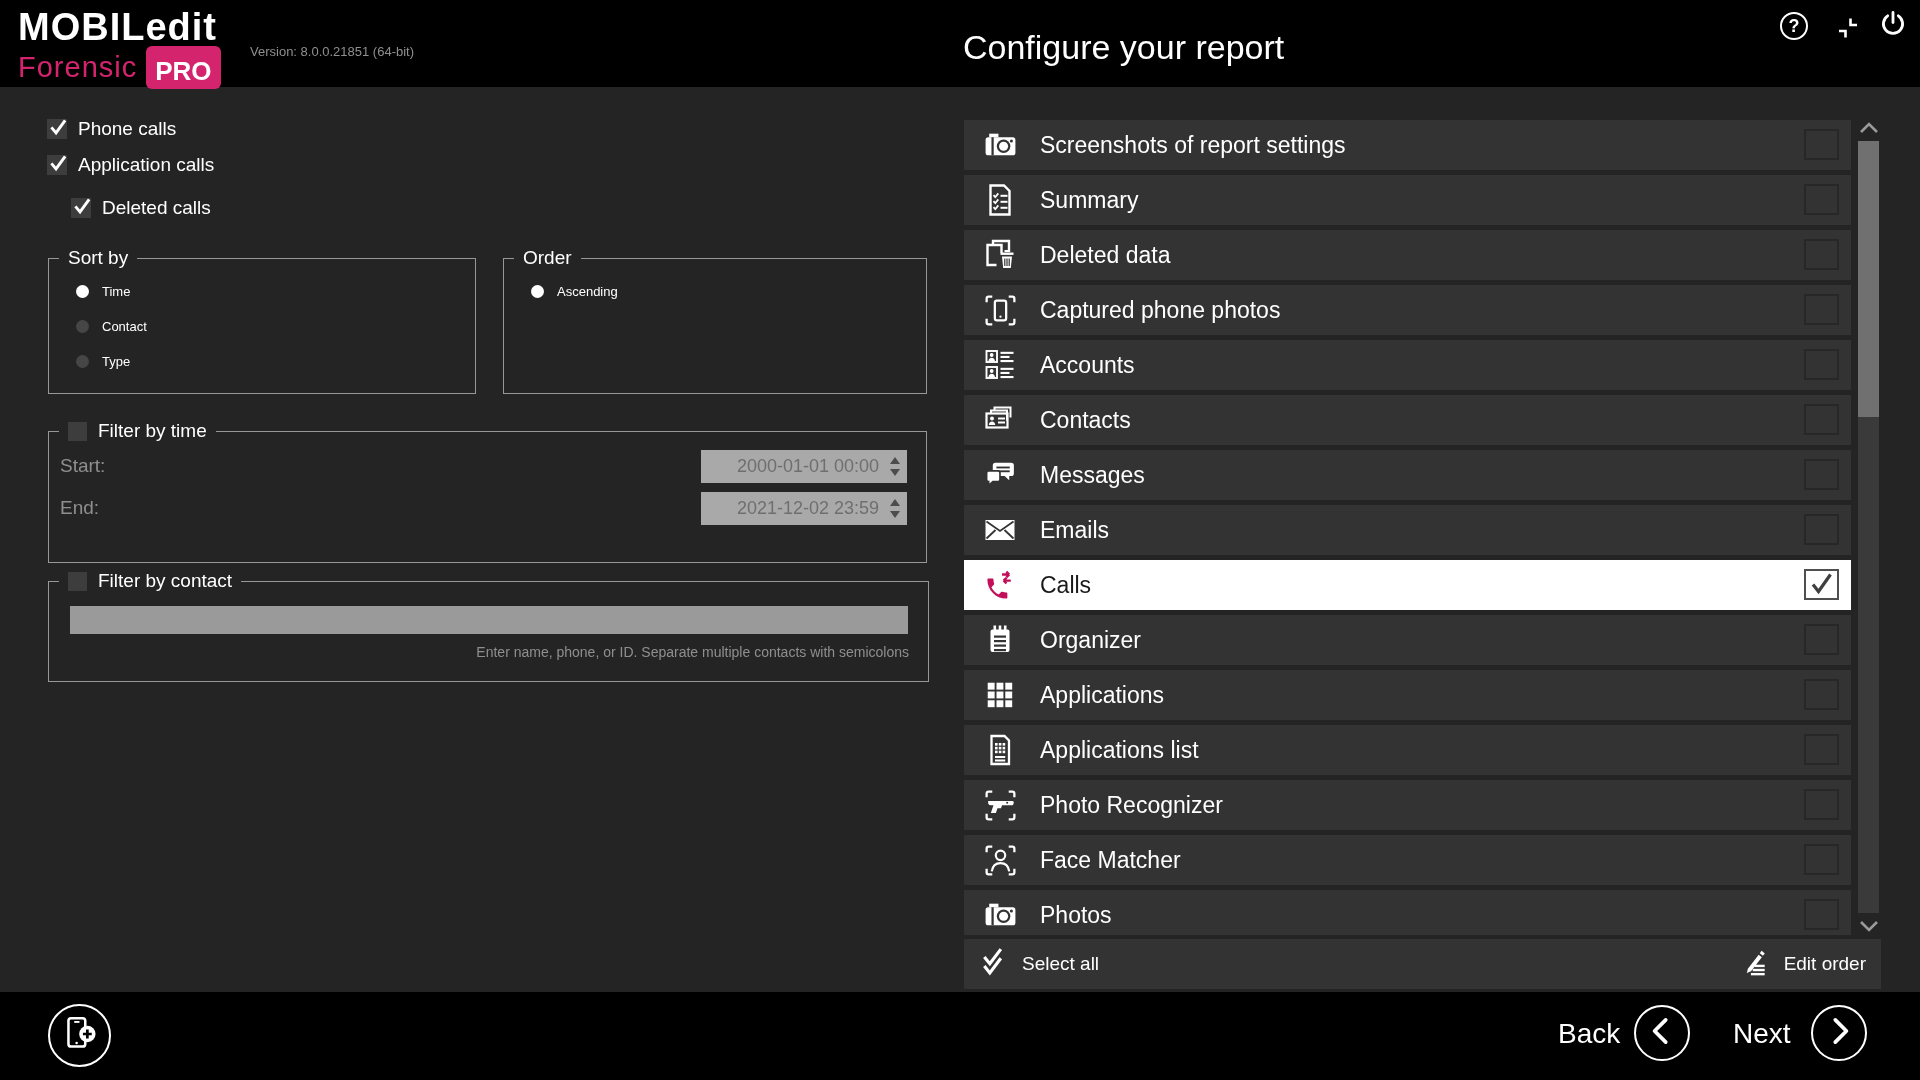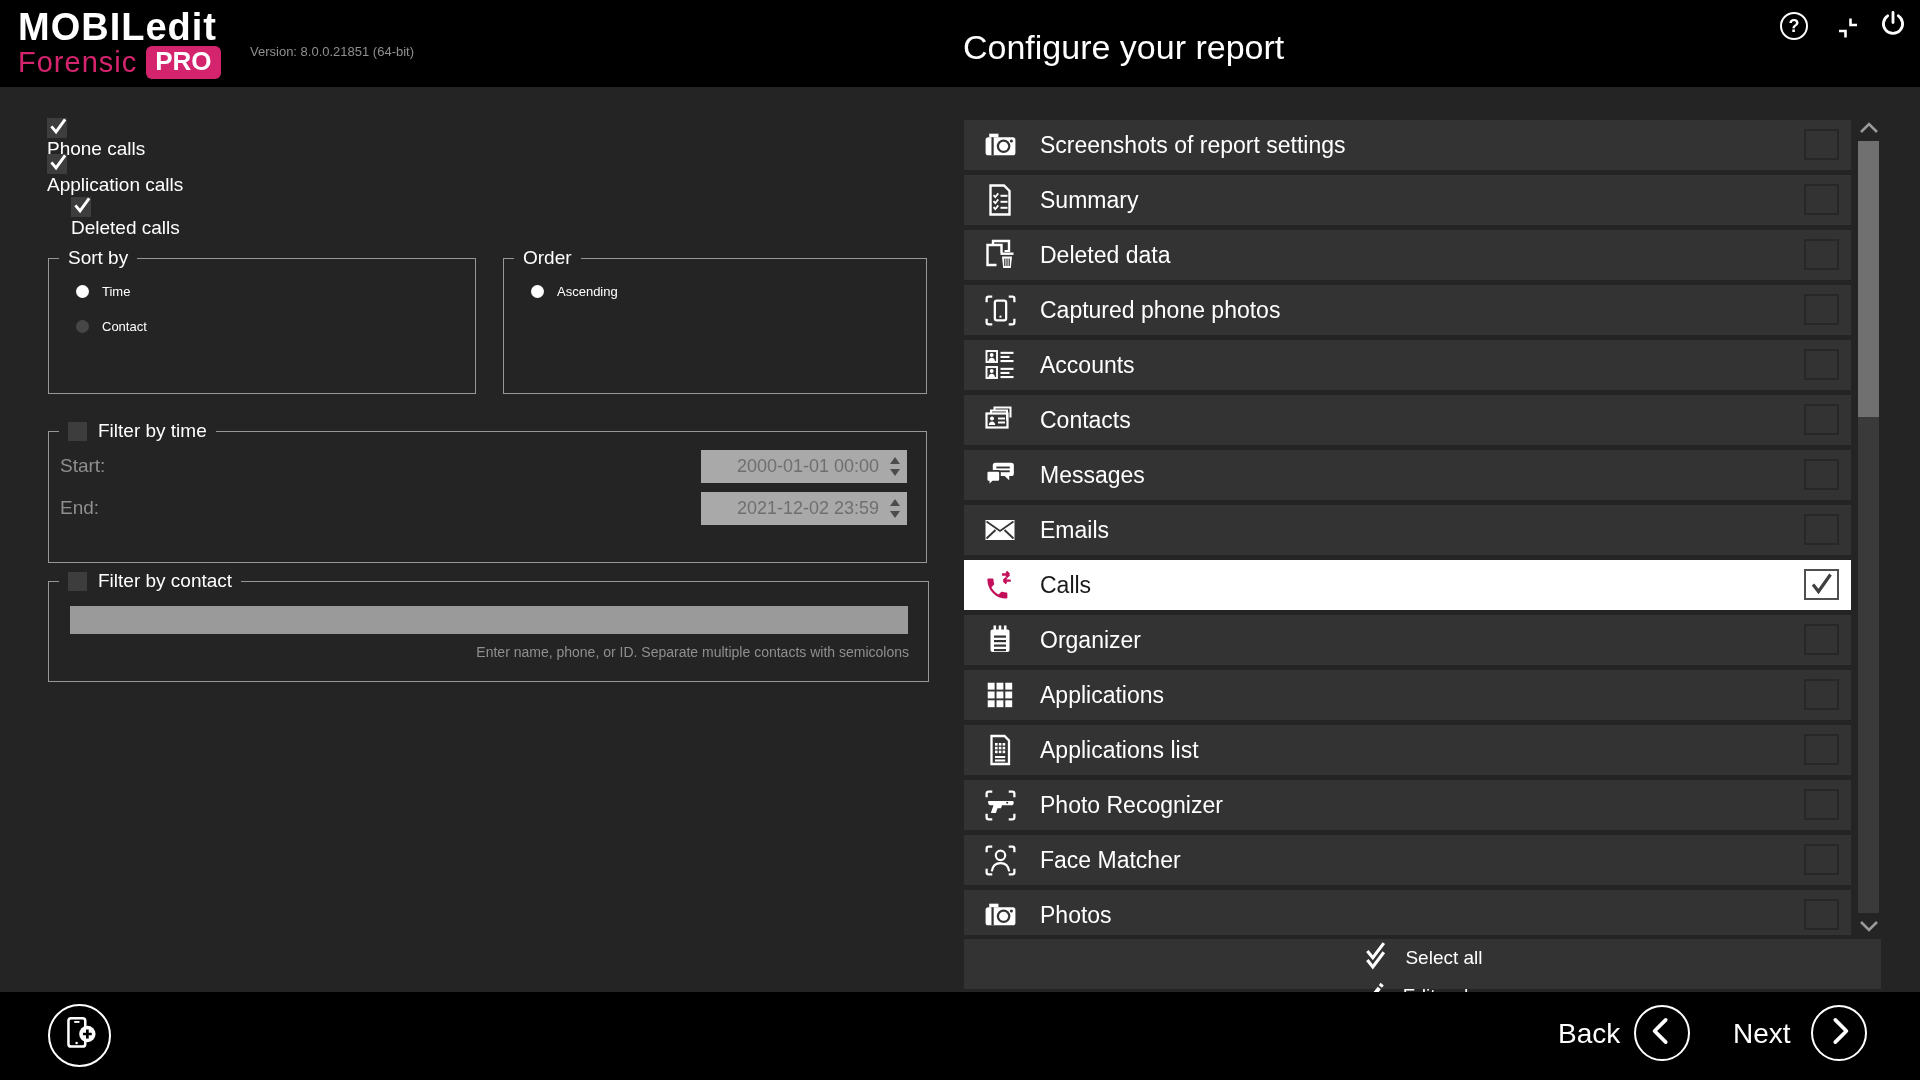--- a/index.html
+++ b/index.html
@@ -10,32 +10,32 @@
     font-family:"Liberation Sans","DejaVu Sans",sans-serif;
   }
   :root { --accent:#c30e59; --brand:#d4246e; }
 
   
   .header { position:absolute; top:0; left:0; width:1920px; height:87px; background:#000; z-index:5; }
   .logo { position:absolute; left:18px; top:7px; }
   .logo-line1 { font-size:38px; font-weight:600; letter-spacing:1px; color:#fff; line-height:40px; }
   .logo-line2 { display:flex; align-items:center; gap:9px; margin-top:-1px; }
   .logo-forensic { color:var(--brand); font-size:29px; letter-spacing:1px; }
-  .logo-badge { background:var(--brand); color:#fff; font-size:26px; font-weight:700; padding:0 9px 2px; border-radius:6px; }
+  .logo-badge { background:var(--brand); color:#fff; font-size:26px; font-weight:700; padding:10px 9px 2px; border-radius:6px; }
   .version { position:absolute; left:250px; top:44px; font-size:13px; color:#8f8f8f; }
   .page-title { position:absolute; left:963px; top:28px; font-size:34px; font-weight:300; color:#fff; }
   .hdr-icon { position:absolute; color:#fff; }
   .help-circle { left:1780px; top:12px; width:28px; height:28px; border:2px solid #fff; border-radius:50%;
     display:flex; align-items:center; justify-content:center; font-size:18px; font-weight:700; }
   .resize-icon { left:1834px; top:14px; }
   .power-icon { left:1878px; top:9px; }
 
   
   .cb-list { position:absolute; left:47px; top:118px; }
-  .cb-row { height:22px; display:flex; cursor:default;flex-direction:column; }
+  .cb-row { height:22px; display:flex; gap:11px; align-items:center; cursor:default; }
   .cb-row + .cb-row { margin-top:14px; }
   .cb-row:nth-child(3) { margin-top:21px;margin-left:24px; }
   .cb-box { width:20px; height:20px; background:#3d3d3d; position:relative; flex:none; }
   .cb-box svg { display:none; position:absolute; left:0; top:-2px; }
   .cb-box.checked svg { display:block; }
   .cb-label { font-size:19px; color:#fff; }
 
   fieldset { position:absolute; border:1px solid #979797; margin:0; padding:0 0 8px 0; background:transparent; }
   legend { font-size:19px; color:#fff; margin-left:10px; padding:0 9px; display:flex; align-items:center; gap:11px; }
   legend .cb-box { width:19px; height:19px; }
@@ -76,21 +76,21 @@
   .row-checkbox.checked svg { display:block; }
   .report-row.selected .row-checkbox { border-color:#4f4f4f; }
 
   .scrollbar { position:absolute; left:1857px; top:118px; width:24px; height:818px; }
   .sb-arrow { position:absolute; left:0; width:24px; height:20px; color:#9a9a9a; display:flex; align-items:center; justify-content:center; }
   .sb-up { top:0; } .sb-down { bottom:0; }
   .sb-track { position:absolute; left:1px; top:23px; bottom:23px; width:21px; background:#3a3a3a; }
   .sb-thumb { position:absolute; left:1px; top:23px; width:21px; height:276px; background:#707070; }
 
   .list-footer { position:absolute; left:964px; top:939px; width:917px; height:50px; background:#333;
-    display:flex; align-items:center; justify-content:space-between; padding:0 15px 0 13px;flex-direction:column; }
+    display:flex; align-items:center; justify-content:space-between; padding:0 15px 0 13px; }
   .bar-btn { display:flex; align-items:center; gap:12px; font-size:19px; color:#fff; cursor:default; }
 
   
   .footer { position:absolute; left:0; top:992px; width:1920px; height:88px; background:#000; z-index:5; }
   .add-phone-btn { position:absolute; left:48px; top:12px; width:63px; height:63px; border:2.5px solid #fff;
     border-radius:50%; display:flex; align-items:center; justify-content:center; color:#fff; }
   .nav-label { position:absolute; font-size:28px; font-weight:300; color:#fff; top:26px; }
   .back-label { left:1558px; } .next-label { left:1733px; }
   .nav-circle { position:absolute; top:13px; width:56px; height:56px; border:2px solid #fff; border-radius:50%;
     color:#fff; display:flex; align-items:center; justify-content:center; }
@@ -163,20 +163,24 @@
   <div class="radio-row">
     <span class="radio selected"></span>
     <span class="radio-label">Time</span>
   </div>
 
   <div class="radio-row">
     <span class="radio"></span>
     <span class="radio-label">Contact</span>
   </div>
 
+  <div class="radio-row">
+    <span class="radio"></span>
+    <span class="radio-label">Type</span>
+  </div>
 </div>
 </fieldset>
 
 <fieldset id="order-fieldset">
   <legend>
       <span>Order</span>
     </legend>
   <div>
   <div class="radio-row">
     <span class="radio selected"></span>

